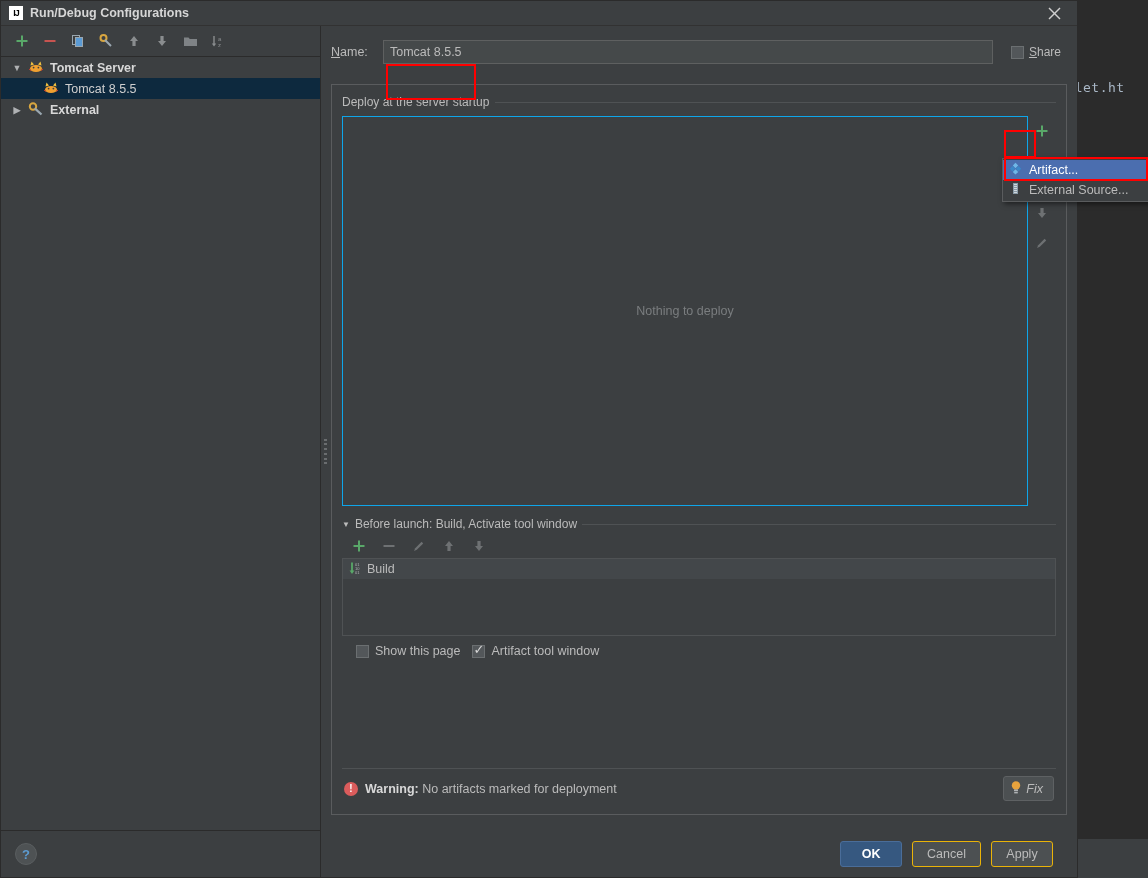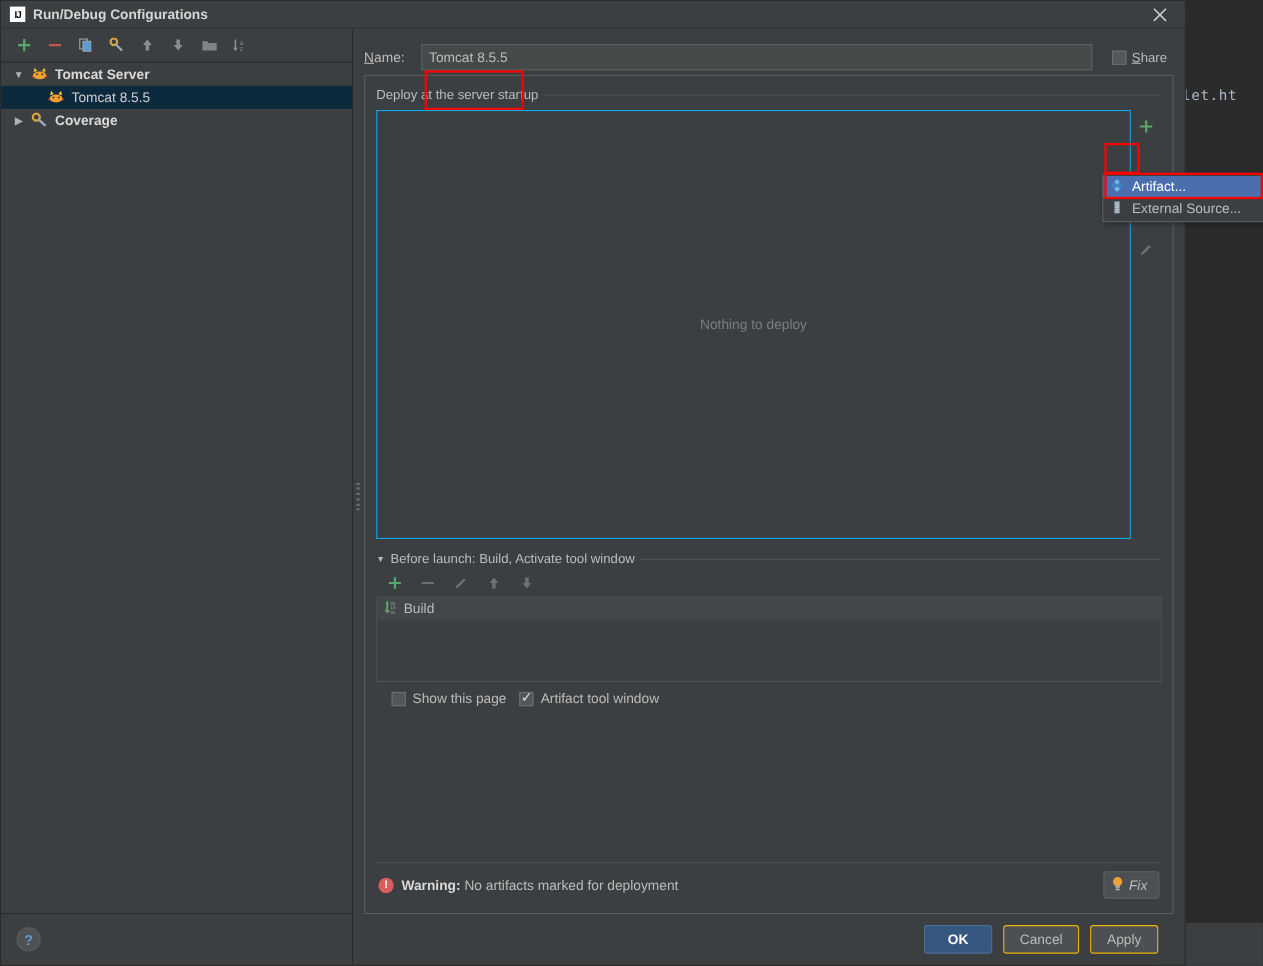--- a/index.html
+++ b/index.html
@@ -126,21 +126,21 @@
     position: absolute; left: 320px; top: 0; bottom: 0; width: 8px;
     display: flex; align-items: center; justify-content: center;
     cursor: col-resize; z-index: 5;
   }
   .grip { width: 3px; height: 26px; display: flex; flex-direction: column; justify-content: space-between; }
   .grip i { display: block; width: 3px; height: 2px; background: #6a6d6f; }
 
   
   .right-panel {
     flex: 1; display: flex; flex-direction: column;
-    padding: 0 10px 0 10px; min-width: 0; position: relative;
+    padding: 0 10px 0 10px; min-width: 0; position: relative; gap: 16px;
   }
   .name-row { display: flex; align-items: center; height: 42px; padding-top: 10px; gap: 8px; }
   .name-label { width: 44px; font-size: 12.5px; color: #bbbbbb; }
   .name-label u { text-decoration: underline; }
   .name-input {
     flex: 1; height: 24px;
     background: #45494a; border: 1px solid #5e6060;
     color: #bbbbbb; font-size: 12.5px;
     padding: 0 6px; outline: none;
     font-family: "Liberation Sans", sans-serif;
@@ -382,21 +382,21 @@
         </div>
 
         <div class="tree-row group">
           <span class="twisty">▶</span>
           <span class="tree-icon">
             <svg width="16" height="14" viewBox="0 0 16 14">
               <circle cx="5" cy="4.5" r="3.2" fill="none" stroke="#d8a640" stroke-width="2"></circle>
               <line x1="6.8" y1="6.4" x2="13.5" y2="12.5" stroke="#9aa7b0" stroke-width="2.2"></line>
             </svg>
           </span>
-          <span>Coverage</span>
+          <span>External</span>
         </div>
       </div>
 
       <div class="left-footer">
         <div class="help-btn">?</div>
       </div>
     </div>
 
     <div class="splitter">
       <div class="grip">

